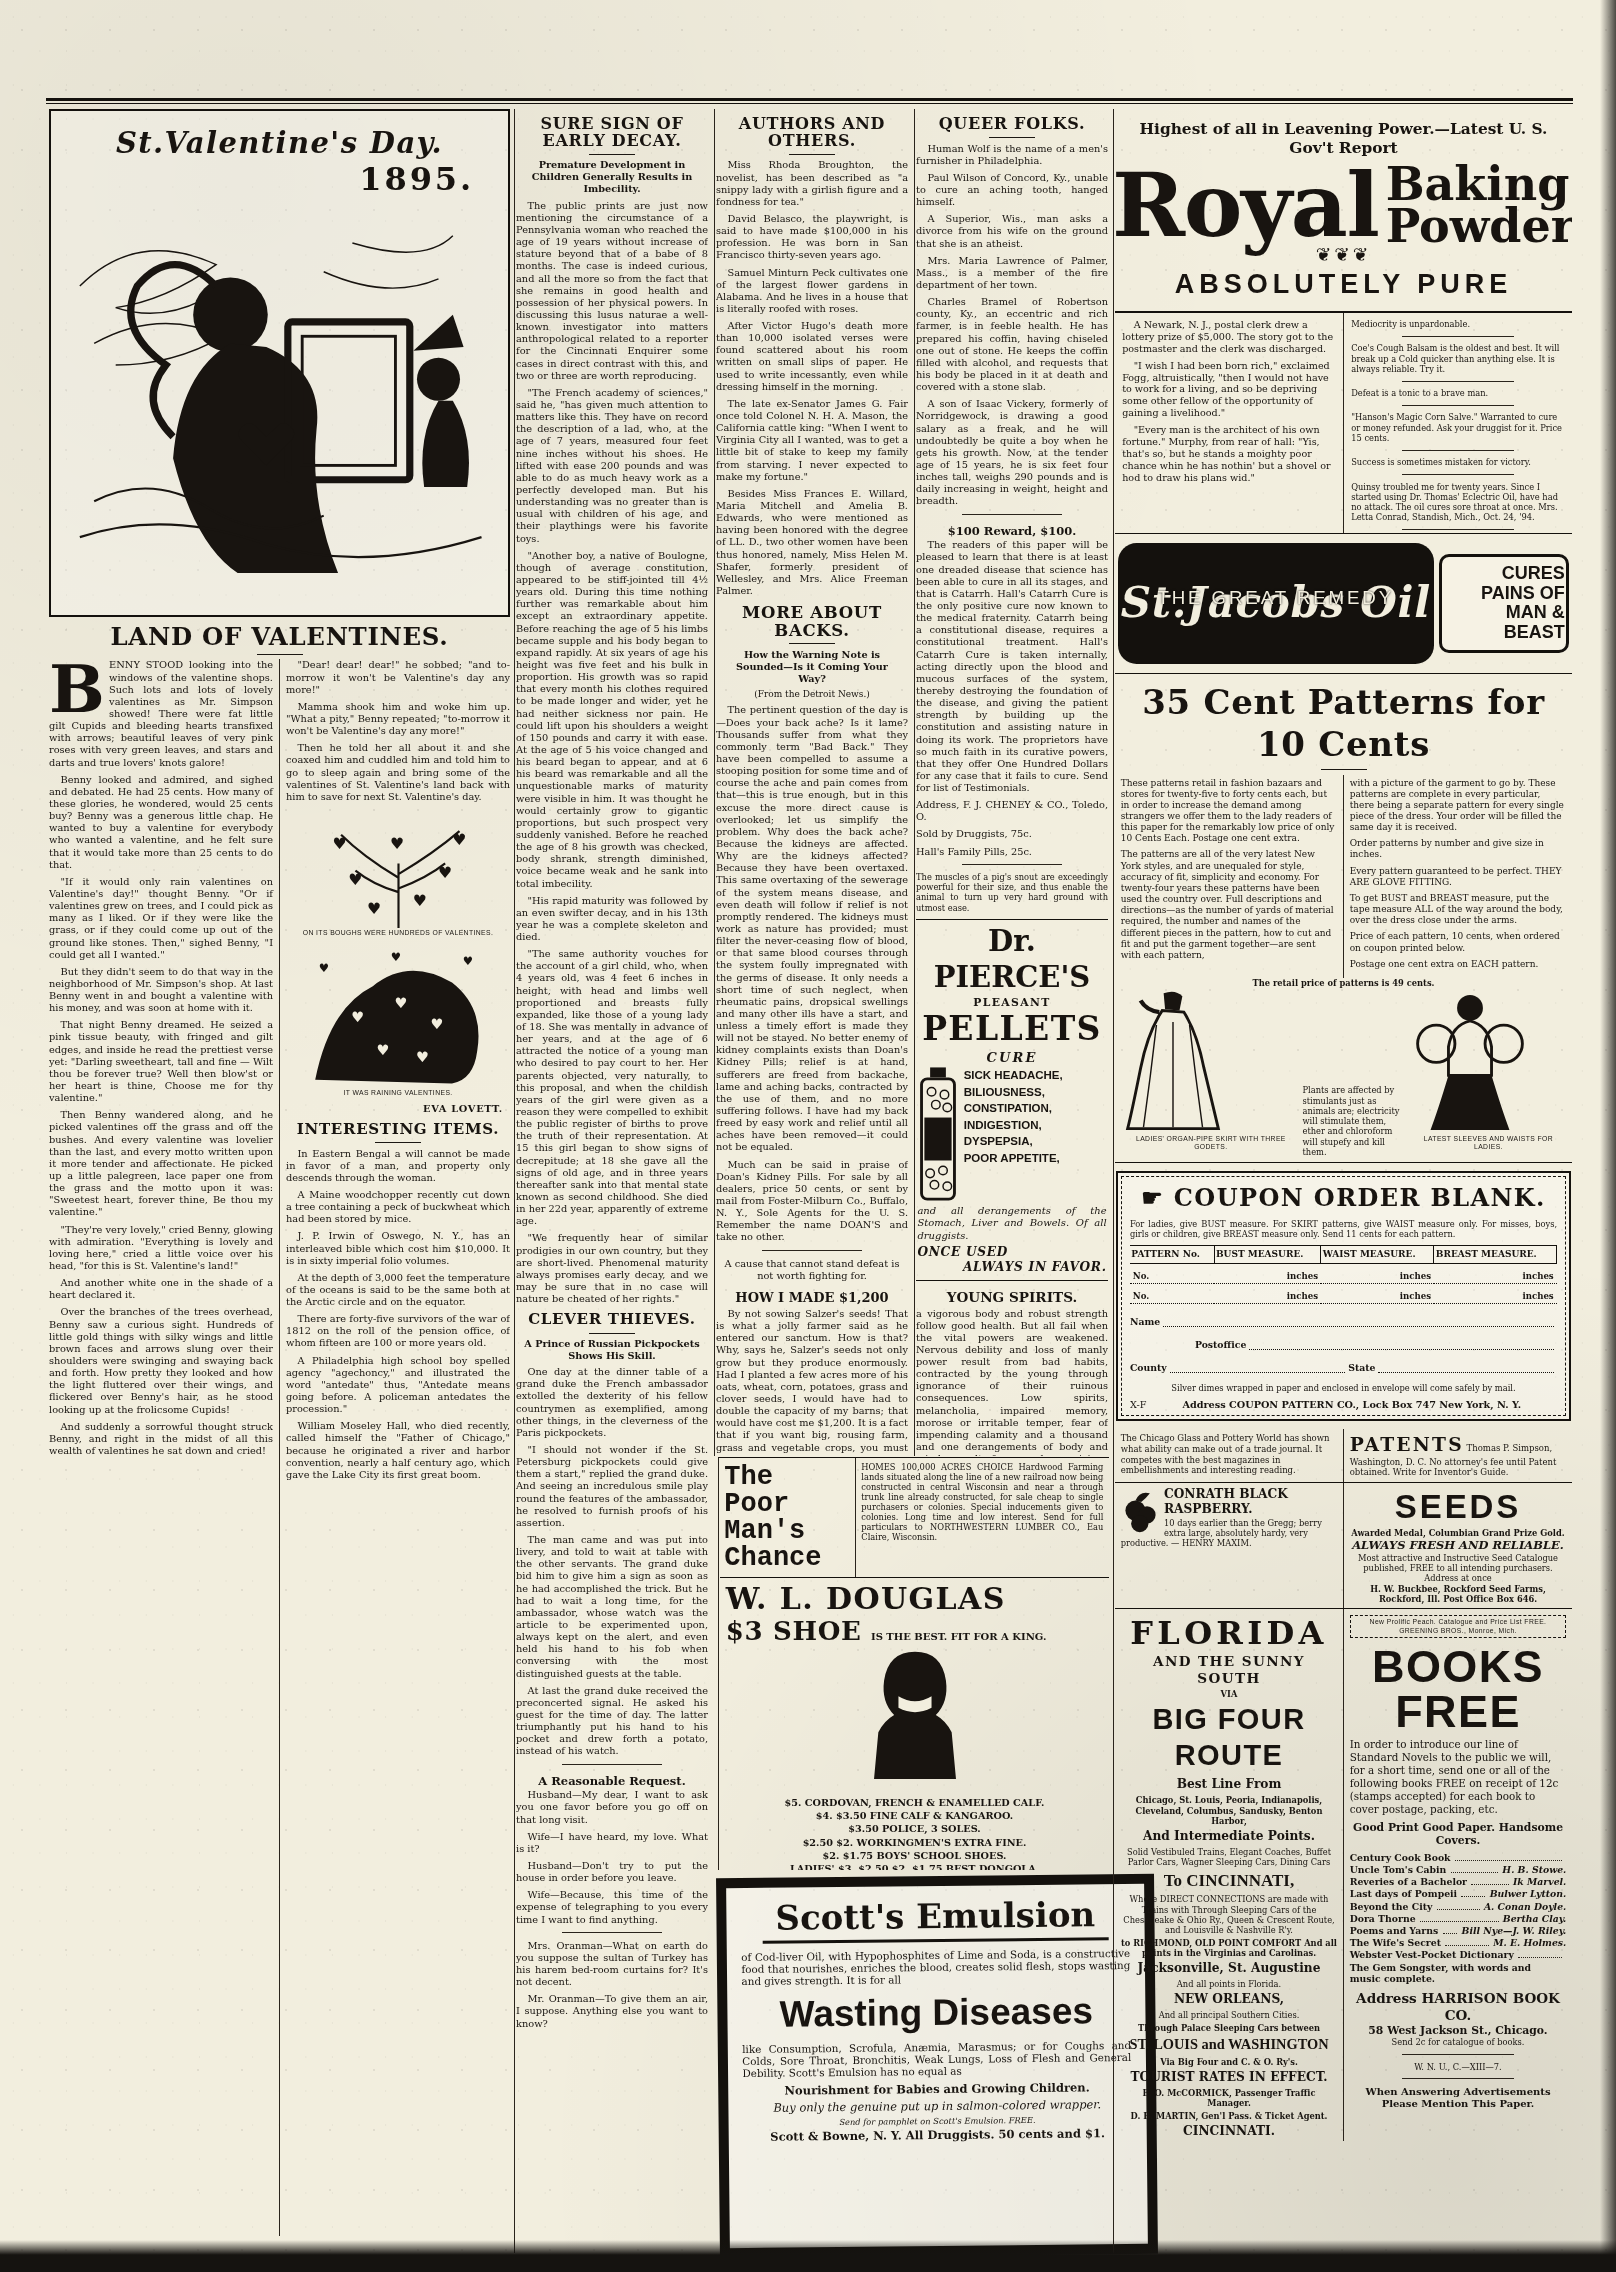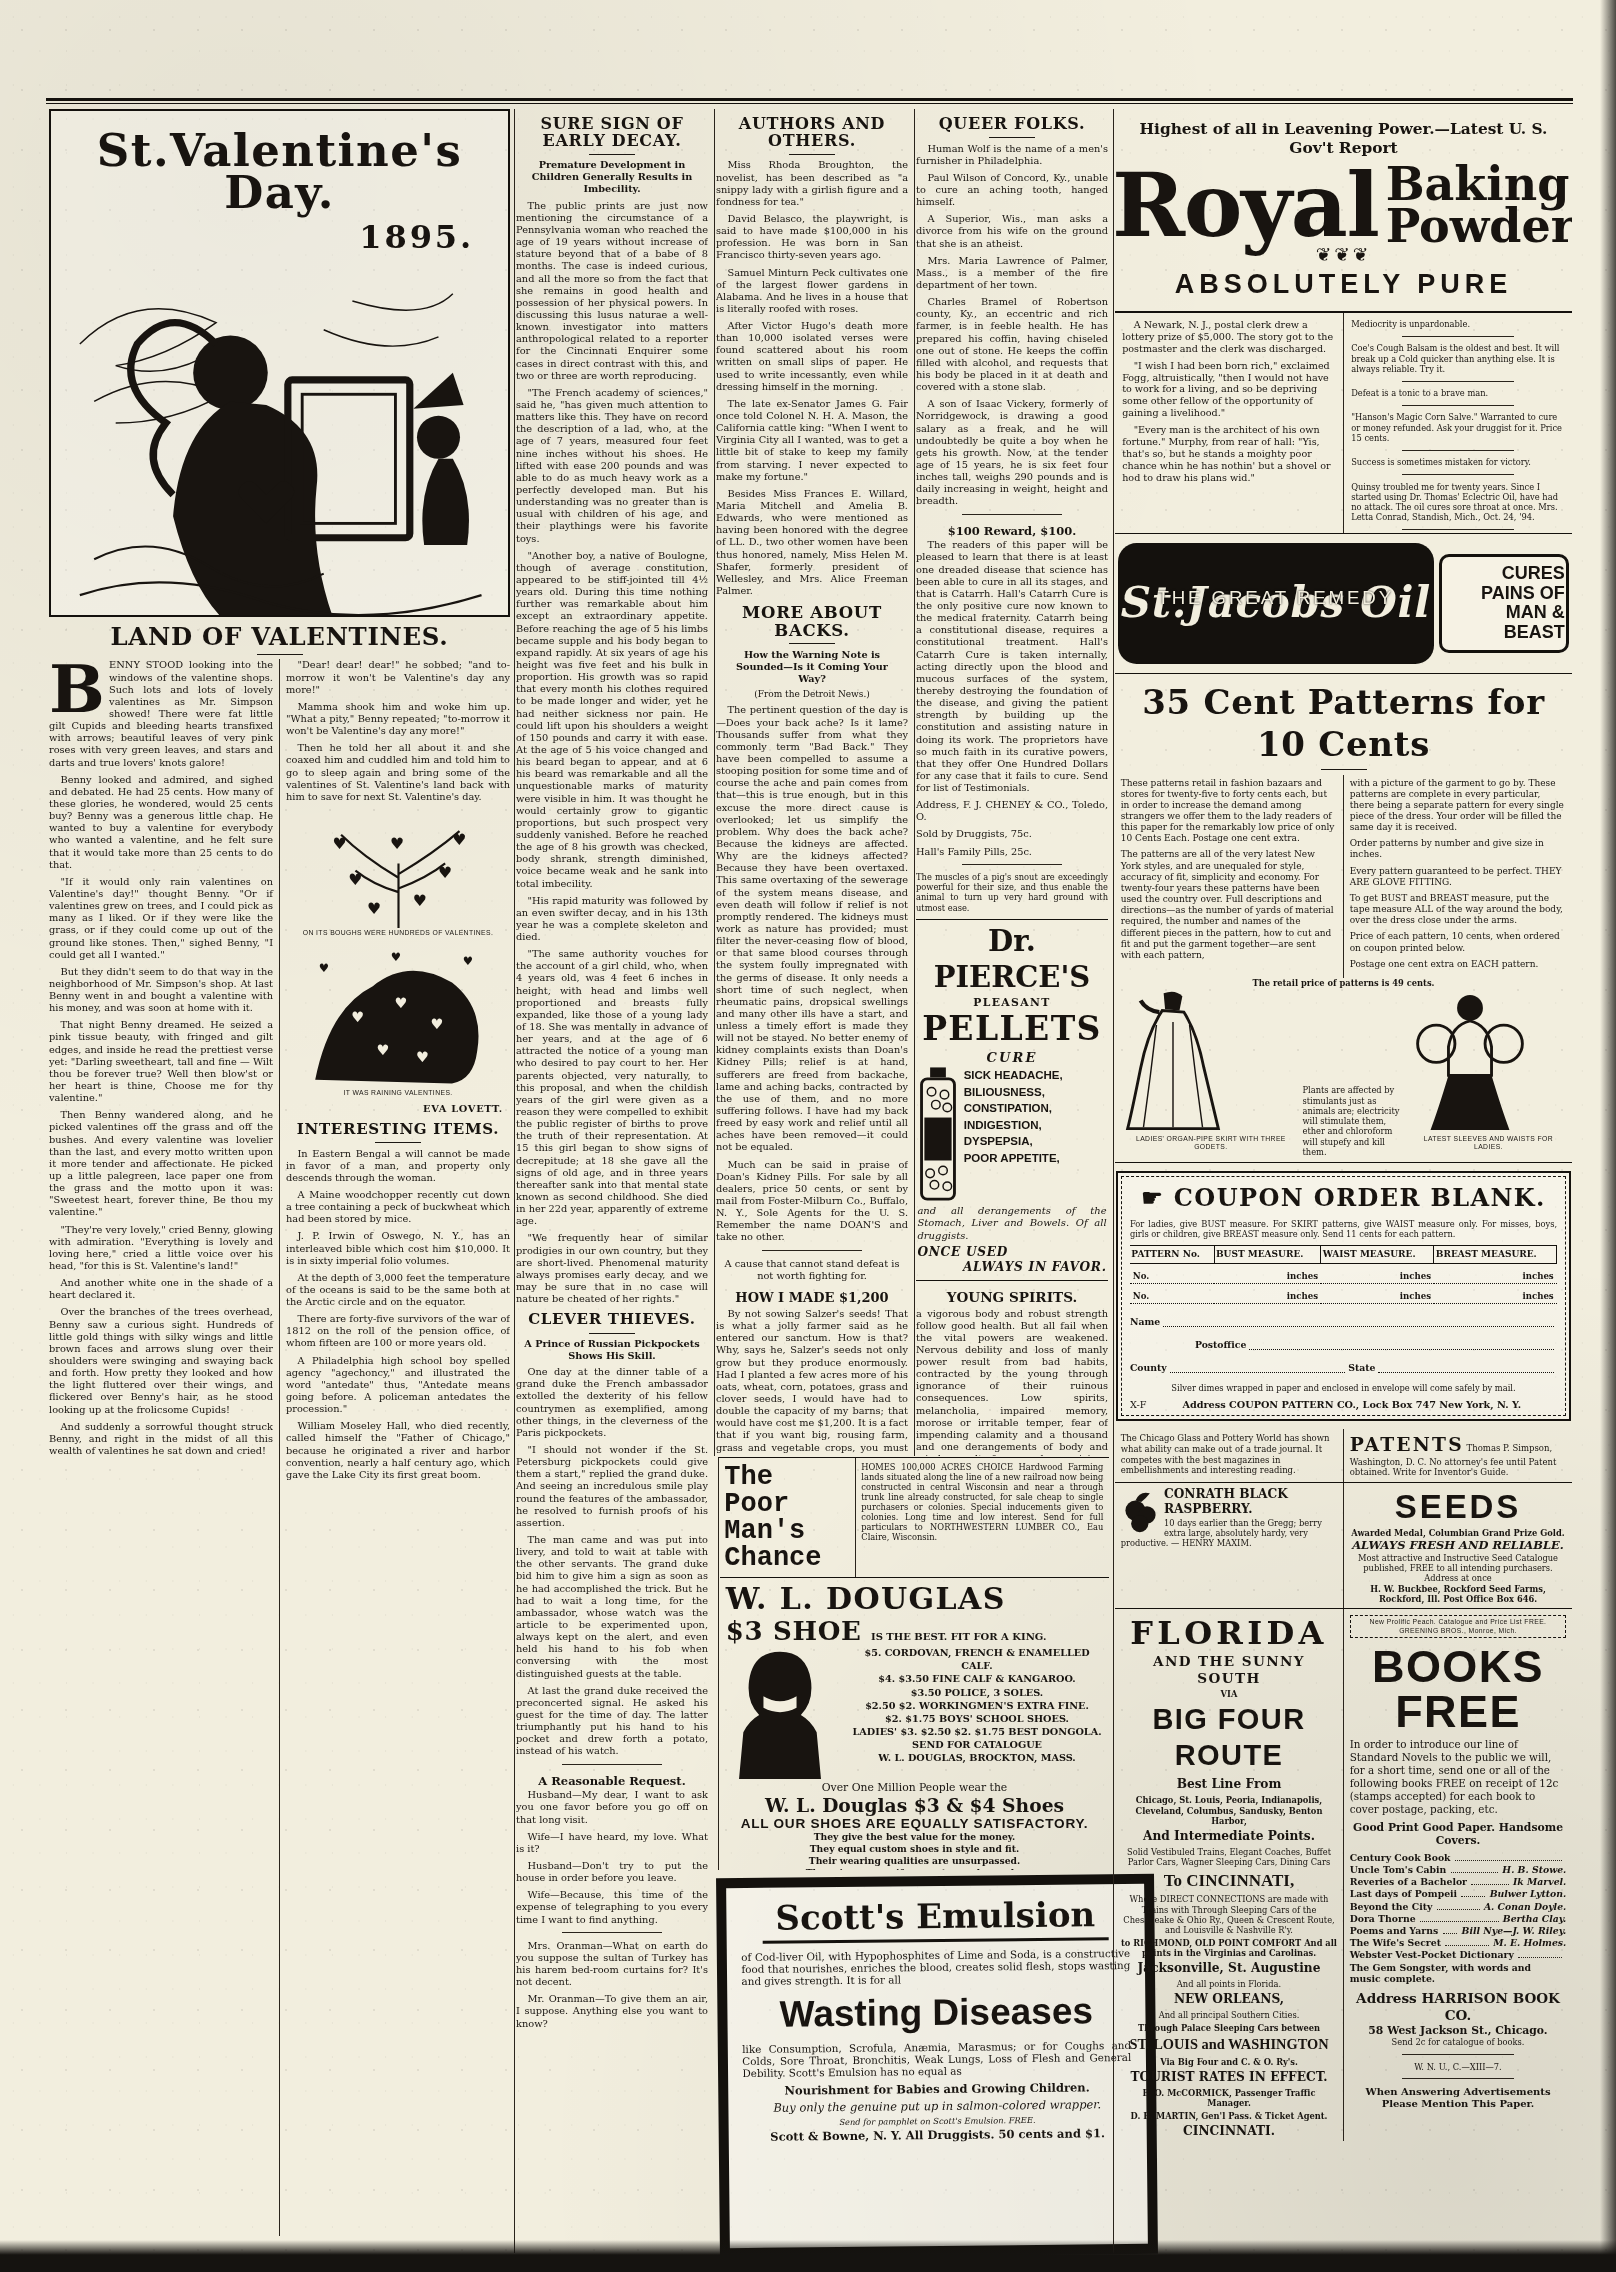--- a/index.html
+++ b/index.html
@@ -30,21 +30,21 @@
   .sep{border:0;border-top:1px solid #2a241c;width:52%;margin:6.5px auto;}
   .p{margin:0 0 5px;text-indent:11.5px;}
   .np{text-indent:0;}
   .byline{text-align:right;font-weight:bold;font-variant:small-caps;letter-spacing:0.7px;margin:2.9px 7.2px 5.7px 0;}
   .twocol{columns:2;column-gap:13px;column-rule:1px solid #2a241c;height:1577px;}
   .cap{font-size:6.8px;text-align:center;letter-spacing:0.4px;font-family:"Liberation Sans",sans-serif;margin:1.4px 0 5.7px;}
   .figbox{break-inside:avoid;margin:2.9px 0;}
   .drop{float:left;font-size:66px;line-height:.78;font-weight:bold;padding:4.3px 4.3px 0 0;}
   
   .valbox{border:2.2px solid #14110d;height:504px;margin:0 0 4.3px;position:relative;overflow:hidden;background:rgba(255,255,255,.25);}
-  .valtitle{font-size:45px;font-weight:bold;text-align:center;margin-top:18.7px;letter-spacing:1.4px;line-height:.95;}
+  .valtitle{font-size:29px;font-weight:bold;font-style:italic;text-align:center;margin-top:18.7px;letter-spacing:1.4px;line-height:.95;}
   .valyear{font-size:32px;font-weight:bold;text-align:right;margin:2.9px 34px 0 0;letter-spacing:2.9px;}
   
   .royal{border-bottom:2.9px double #14110d;padding:10px 4.3px 7.2px;text-align:center;}
   .royal .tag{font-weight:bold;font-size:15.4px;margin:1.4px 0 4.3px;}
   .brandrow{display:flex;justify-content:center;align-items:center;gap:7.2px;}
   .royalword{font-size:88px;font-weight:bold;line-height:.85;letter-spacing:-1.4px;}
   .bp{font-size:46px;font-weight:bold;line-height:.92;text-align:left;}
   .orn{font-size:18.7px;letter-spacing:2.9px;margin:-4.3px 0 1.4px;}
   .abspure{font-size:27px;font-weight:bold;letter-spacing:5px;margin:1.4px 0 2.9px;font-family:"Liberation Sans",sans-serif;}
   .rtwocol{display:flex;border-bottom:1.4px solid #14110d;}
@@ -94,21 +94,21 @@
   .sccenter{text-align:center;font-weight:bold;font-size:11.5px;margin:2.9px 0;}
   
   .midlow{position:absolute;left:718px;top:1457px;width:389px;height:412px;overflow:hidden;border-top:1.4px solid #14110d;}
   .pmrow{display:flex;border-bottom:1.4px solid #14110d;}
   .pmhead{width:126px;font-size:27px;font-weight:bold;line-height:1;padding:5.7px 4.3px;font-family:Liberation Mono, monospace;}
   .homes{flex:1;font-size:8.3px;padding:4.3px 5.7px;border-left:1.1px solid #2a241c;text-align:justify;}
   .wld{padding:2.9px 5.7px;}
   .wldname{font-size:30px;font-weight:bold;letter-spacing:1.4px;}
   .wldshoe{font-size:26px;font-weight:bold;letter-spacing:0.7px;}
   .wldfit{font-size:10px;font-weight:bold;display:inline-block;margin-left:5.7px;line-height:1.05;vertical-align:middle;}
-  .wldflex{display:flex;gap:17px;align-items:flex-start;}
+  .wldflex{display:flex;gap:17px;align-items:center;flex-direction:column;}
   .prices{flex:1;font-size:9.7px;font-weight:bold;text-align:center;line-height:1.35;}
   .wldclaim{text-align:center;font-size:10.8px;margin-top:1.4px;}
   .wldclaim2{text-align:center;font-size:18.7px;font-weight:bold;}
   .wldsat{text-align:center;font-size:13.6px;font-weight:bold;letter-spacing:0.7px;font-family:"Liberation Sans",sans-serif;}
   .wldpts{font-size:9.2px;font-weight:bold;text-align:center;line-height:1.3;}
   
   .pierce{border:1.4px solid #14110d;border-left:0;border-right:0;padding:4.3px 1.4px;margin:5.7px 0;}
   .pname{font-size:29px;font-weight:bold;text-align:center;}
   .ppleasant{text-align:center;font-weight:bold;font-size:10.8px;letter-spacing:1.4px;}
   .ppellets{font-size:33px;font-weight:bold;text-align:center;letter-spacing:1.4px;}

